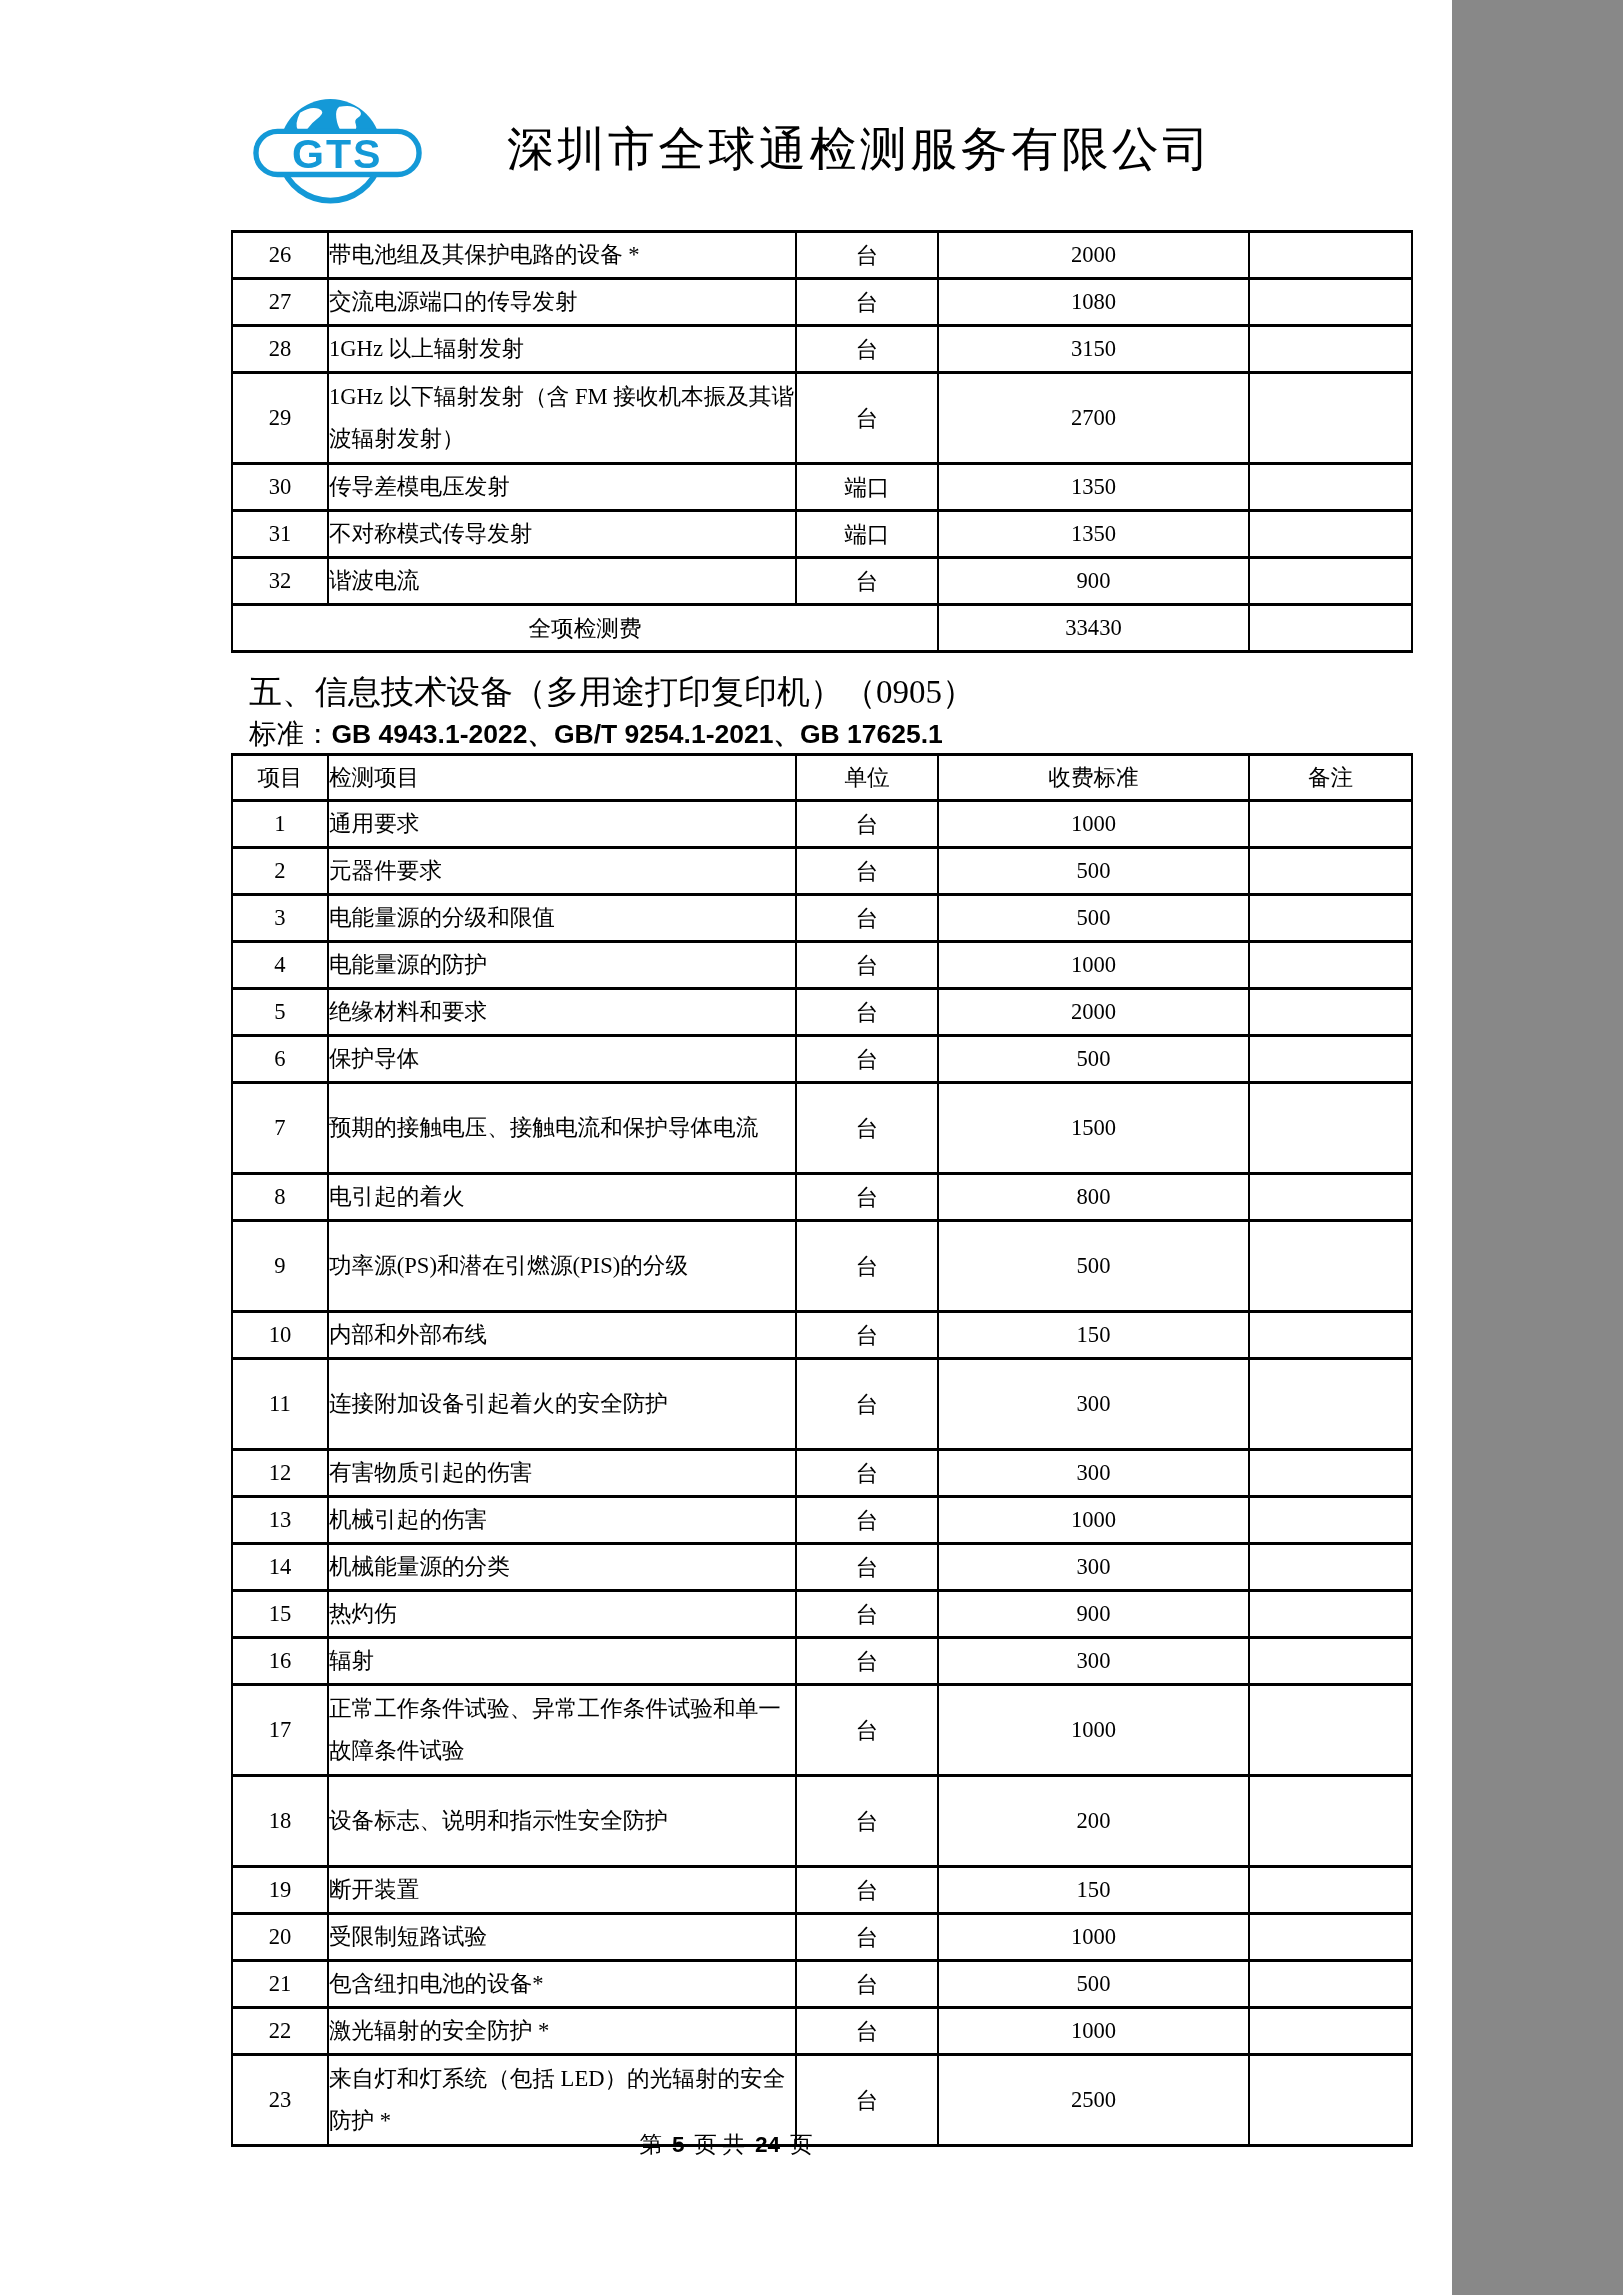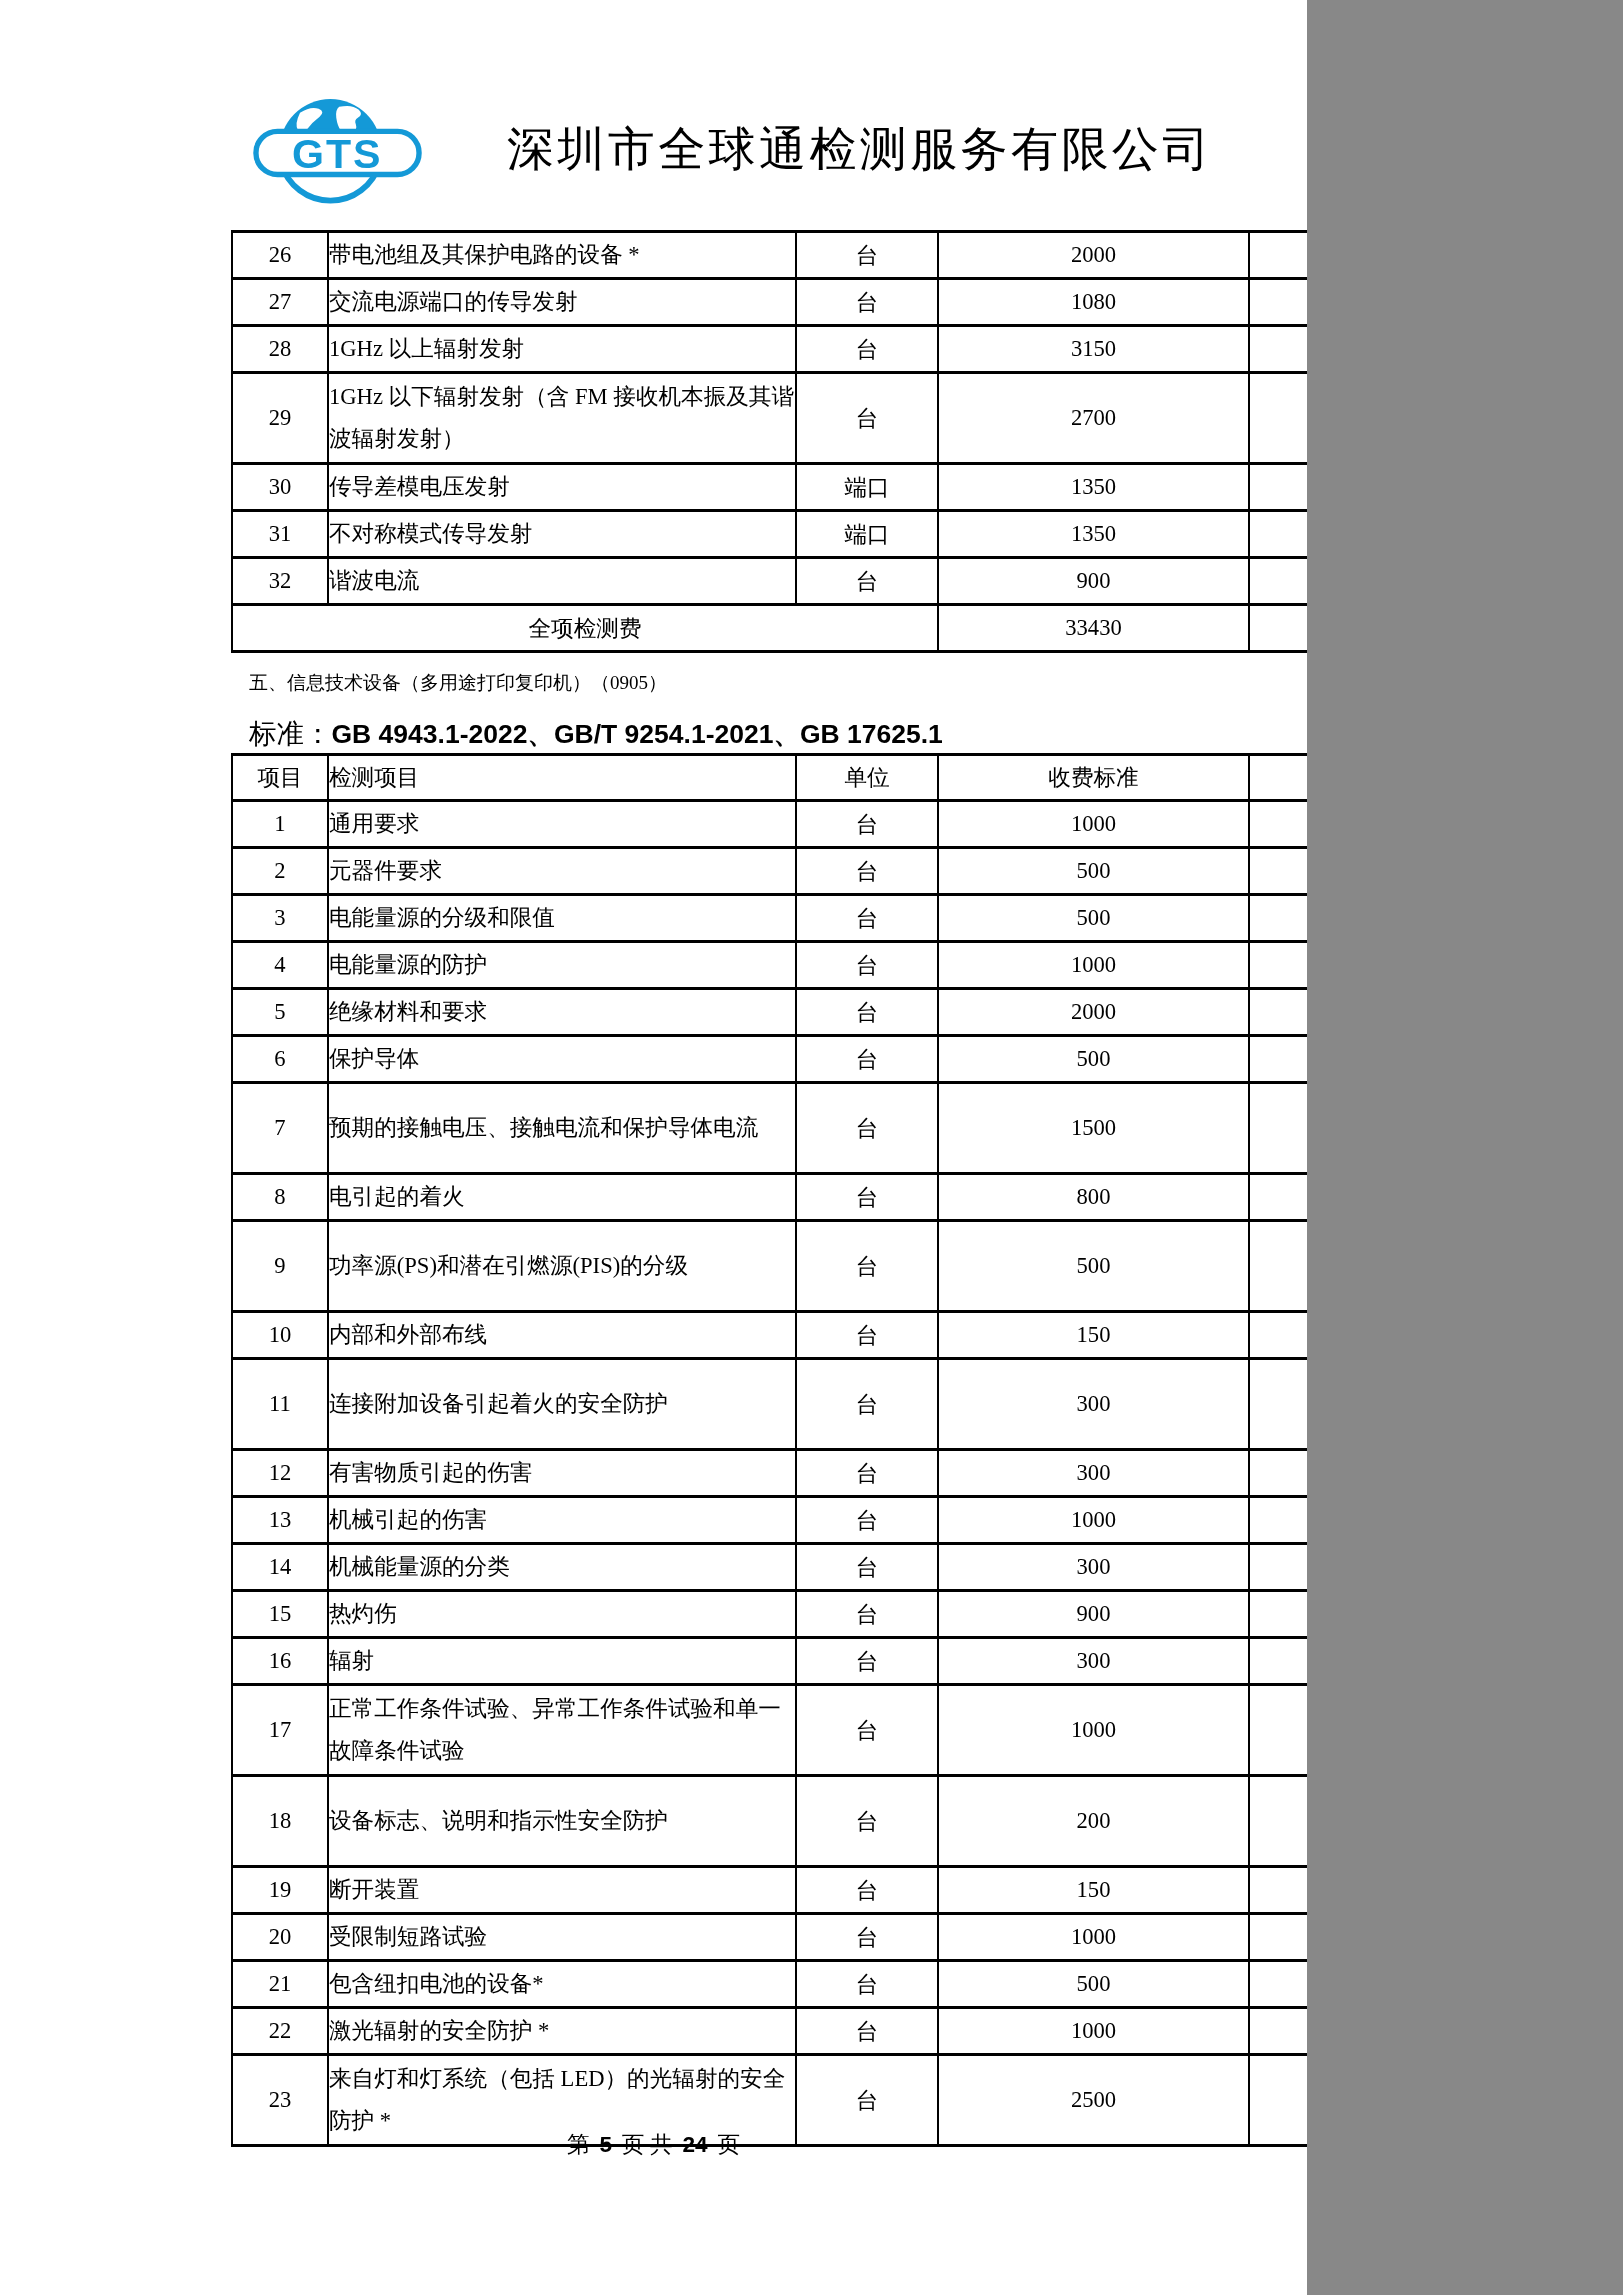--- a/index.html
+++ b/index.html
@@ -1,17 +1,17 @@
 <!DOCTYPE html>
 <html style="--brand-blue: #1499D7;font-size:7.9px"><head>
 <meta charset="utf-8">
 <style>
   html,body{margin:0;padding:0;background:#888;}
   .page{
-    position:relative; width:1307px; height:2295px; background:#ffffff;
+    position:relative; width:1452px; height:2295px; background:#ffffff;
     font-family:"Liberation Serif","DejaVu Serif",serif; color:#000; overflow:hidden;
   }
   
   .logo{ position:absolute; left:253px; top:92px; width:169px; height:114px; color:var(--brand-blue,#1499D7); }
   .company-name{
     position:absolute; left:464px; top:118px; font-size:47px; letter-spacing:3.4px;
     white-space:nowrap; font-weight:400;margin-left:43px;
   }
   
   table.fee{ position:absolute; left:231px; width:1181px; border-collapse:collapse; table-layout:fixed;padding-left:11px; }
@@ -24,21 +24,21 @@
     overflow:hidden;
   }
   table.fee td{ height:44px; }
   table.fee tr.tall td{ height:88px; }
   table.fee thead th{ height:43px; }
   .col-no, .col-unit, .col-fee, .col-note{ text-align:center; }
   .col-item{ text-align:left; padding-left:18.6px; padding-right:13.7px; line-height:42px; }
   th.col-item{ line-height:normal; }
   .total-label{ text-align:center;border-radius:14px; }
   
-  .section-title{ position:absolute; left:249px; top:670px; font-size:19px; white-space:nowrap; }
+  .section-title{ position:absolute; left:249px; top:670px; font-size:33px; white-space:nowrap; }
   .standard-line{ position:absolute; left:249px; top:716px; font-size:27.5px; white-space:nowrap; }
   .std-latin{ font-family:"Liberation Sans","DejaVu Sans",sans-serif; font-weight:bold; font-size:26.5px; }
   
   .footer{ position:absolute; left:0; top:2129px; width:100%; text-align:center; font-size:22.6px; }
   .footer .num{ font-family:"Liberation Sans","DejaVu Sans",sans-serif; font-weight:bold; margin:0 6.9px; }
   .footer .word{ margin:0 2.9px; }
 </style>
 </head>
 <body>
 

